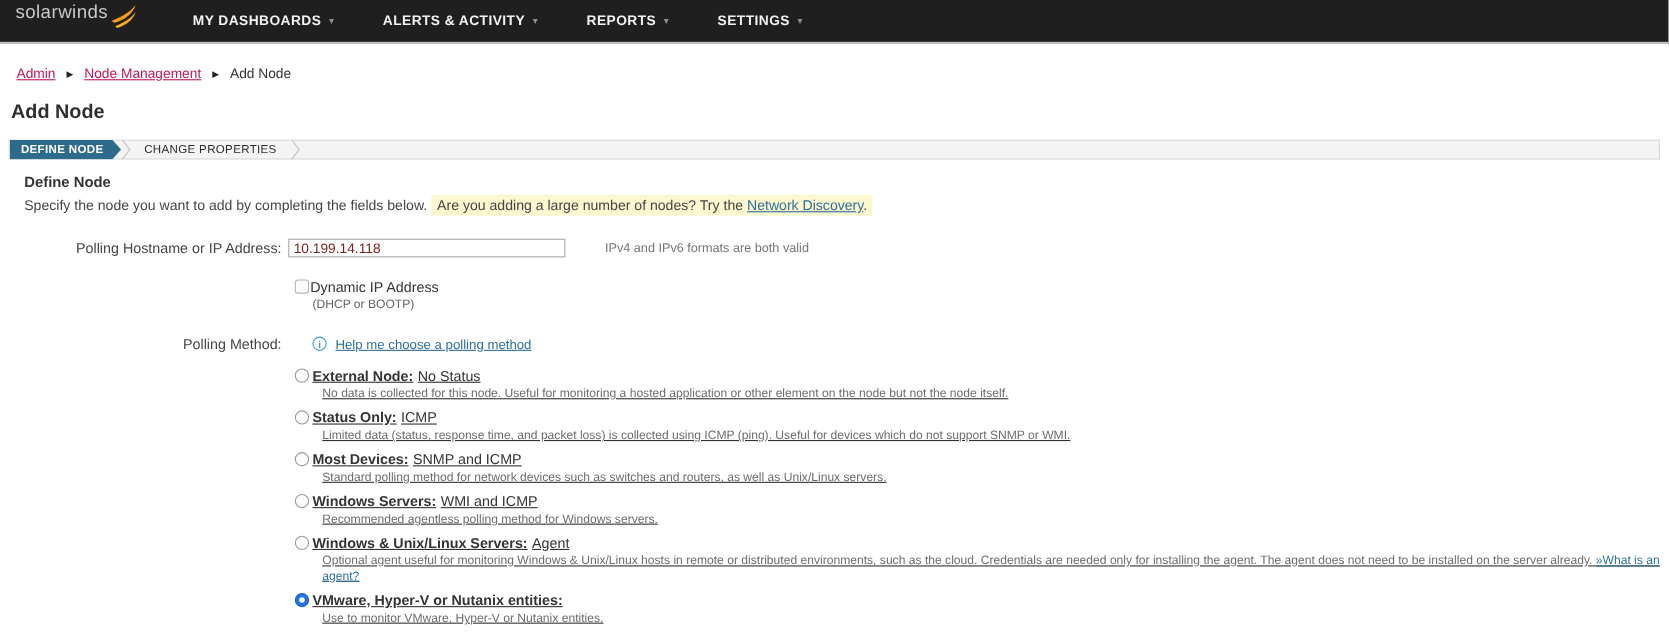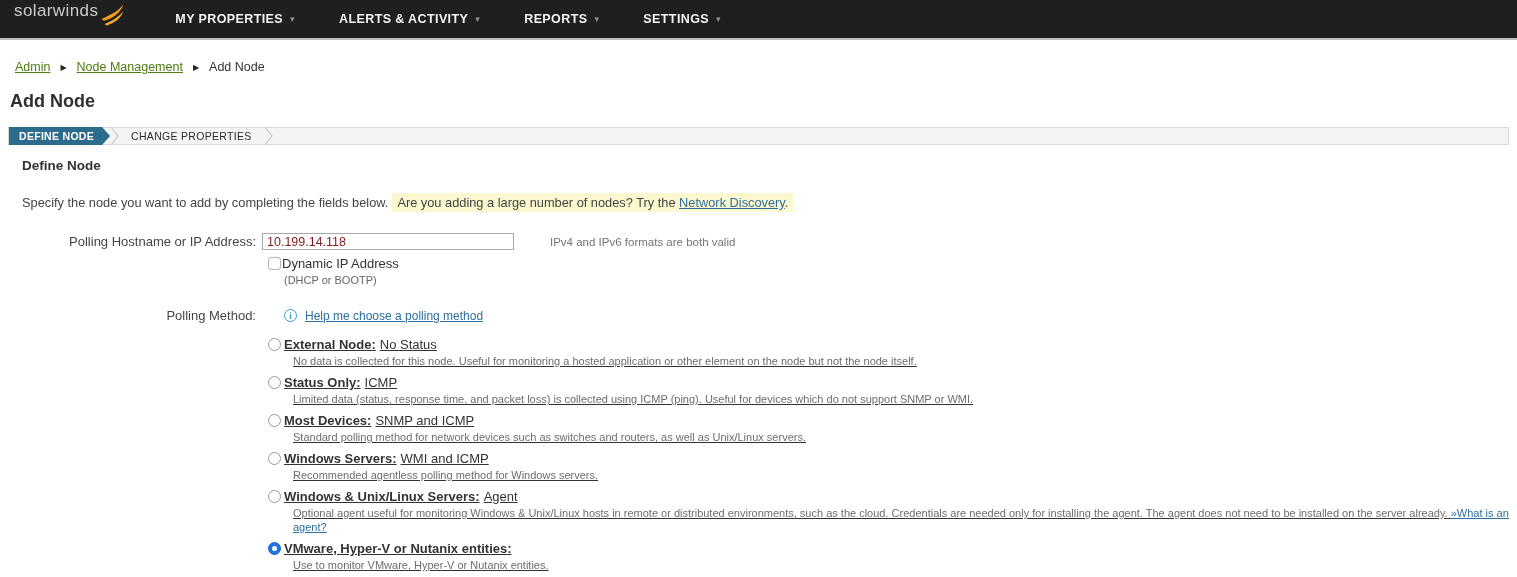--- a/index.html
+++ b/index.html
@@ -12,51 +12,51 @@
   .logo { display: flex; cursor: pointer; margin-right: 28px; }
   .logo-text { color: #c9c9c9; font-size: 17px; letter-spacing: 0.4px; line-height: 1; padding-bottom: 6px; }
   .logo-flame { width: 26px; height: 26px; margin-left: 1px; margin-bottom: 8px; }
   .nav-items { display: flex; align-items: center; height: 100%; }
   .nav-item { display: flex; align-items: center; height: 100%; padding: 0 22px; cursor: pointer;
     color: #f2f2f2; font-size: 12.5px; font-weight: 700; letter-spacing: 0.4px; }
   .nav-item .caret { color: #8f8f8f; font-size: 9px; margin-left: 7px; }
 
   
   .breadcrumb { padding: 20px 0 0 15px; font-size: 12.5px; display: flex; align-items: center; }
-  .breadcrumb a { color: #4d7c0f; text-decoration: underline; cursor: pointer; }
+  .breadcrumb a { color: #be185d; text-decoration: underline; cursor: pointer; }
   .crumb-sep { color: #222; font-size: 8px; margin: 0 10px; }
   .crumb-current { color: #333; }
 
   
   .page-title { margin: 17px 0 0 10px; font-size: 18px; font-weight: 700; color: #2f2f2f; }
 
   
   .wizard { margin: 15px 8px 0 8px; height: 18px; background: #f4f4f4;
     border: 1px solid #d9d9d9; display: flex; align-items: stretch; }
   .step { display: flex; align-items: center; font-size: 10.5px; letter-spacing: 0.3px; cursor: pointer; }
   .step.active { background: #2d6b8d; color: #ffffff; font-weight: 700; padding: 0 16px 0 10px;
     clip-path: polygon(0 0, calc(100% - 8px) 0, 100% 50%, calc(100% - 8px) 100%, 0 100%); margin: -1px 0; }
   .step.plain { color: #2b2b2b; padding: 0 12px; }
   .step-sep { display: flex; align-items: center; }
 
   
   .section-head { margin: 13px 0 0 22px; }
   .section-heading { font-size: 13.5px; font-weight: 700; color: #333; }
-  .section-intro { margin-top: 22px; font-size: 12.8px; color: #444; }
+  .section-intro { margin-top: 6px; font-size: 12.8px; color: #444; }
   .hl { background: #fbf8cf; padding: 2px 5px; margin-left: 4px; }
   a.link { color: #2e6e9e; text-decoration: underline; cursor: pointer; }
 
   
   .form-row { display: flex; align-items: center; }
   .row-host { margin-top: 23px; }
   .label-col { width: 262px; text-align: right; padding-right: 6px; font-size: 13px; color: #454545; flex: none; }
   .host-input { width: 252px; height: 17px; border: 1px solid #a9a9a9; font-size: 12.5px;
     padding: 0 4px; color: #7f1d1d; font-family: inherit; }
   .host-hint { margin-left: 36px; font-size: 11.5px; color: #757575; }
-  .row-dynip { margin-left: 268px; margin-top: 6px; display: flex; align-items: center; }
+  .row-dynip { margin-left: 268px; margin-top: 19px; display: flex; align-items: center; }
   .checkbox { width: 13px; height: 13px; border: 1px solid #b5b5b5; border-radius: 3px;
     background: #fdfdfd; flex: none; cursor: pointer; }
   .dynip-label { font-size: 13px; color: #333; margin-left: 1px; }
   .dhcp-sub { margin-left: 284px; margin-top: 3px; font-size: 11px; color: #666; }
   .row-method { margin-top: 22px; align-items: center; gap: 16px; }
   .method-content { display: flex; align-items: center; }
   .info-icon { width: 13px; height: 13px; border: 1px solid #3d9bc9; border-radius: 50%;
     color: #3d9bc9; font-size: 9px; font-weight: 700; display: inline-flex; align-items: center;
     justify-content: center; margin: 0 8px 0 6px; cursor: pointer; font-style: normal; }
   .help-link { font-size: 12px; }
@@ -81,21 +81,21 @@
 <div class="navbar">
   <div class="logo">
     <span class="logo-text">solarwinds</span>
     <svg class="logo-flame" viewBox="0 0 32 32">
       <path d="M3 21 C13 16, 22 13, 30 3 C26 14, 17 20, 6 23 Z" fill="#f99d1b"></path>
       <path d="M7 27 C16 23, 24 19, 30 11 C27 20, 19 26, 9 29 Z" fill="#f9ae1b"></path>
     </svg>
   </div>
   <div class="nav-items" id="nav-items">
       <div class="nav-item">
-        <span>MY PROPERTIES</span>
+        <span>MY DASHBOARDS</span>
         <span class="caret">▾</span>
       </div>
       <div class="nav-item">
         <span>ALERTS &amp; ACTIVITY</span>
         <span class="caret">▾</span>
       </div>
       <div class="nav-item">
         <span>REPORTS</span>
         <span class="caret">▾</span>
       </div>

